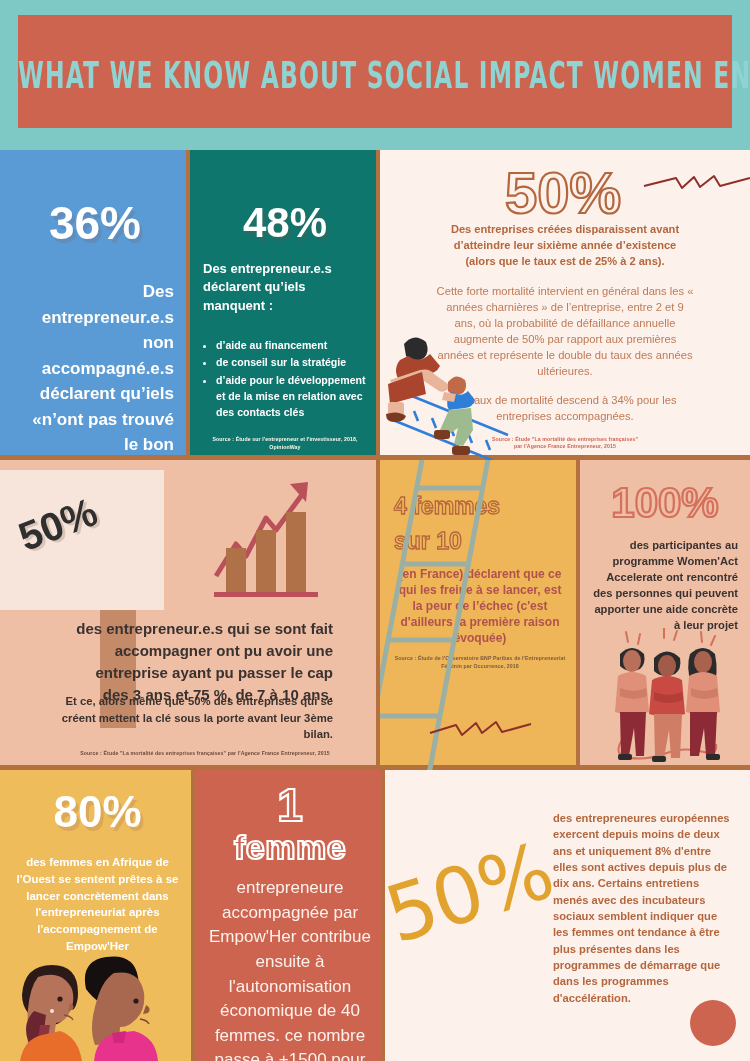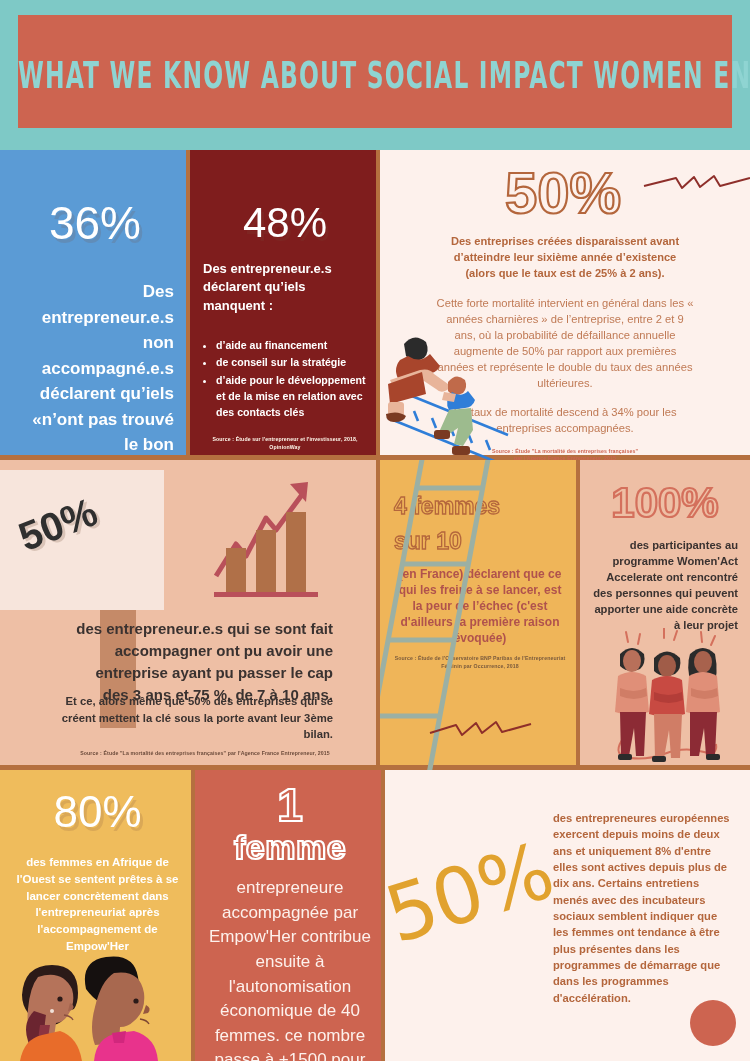--- a/index.html
+++ b/index.html
@@ -40,40 +40,40 @@
     transform-origin: center top;
     white-space: nowrap;
   }
 
   
   .panel { position: absolute; overflow: hidden; }
 
   
   #p-36   { left: 0;   top: 150px; width: 190px; height: 310px; background: #5b9bd5; }
   #p-48   { left: 190px; top: 150px; width: 190px; height: 310px; background: #efb košu; }
-  #p-48   { background: #7f1d1d; }
+  #p-48   { background: #0f766e; }
   #p-50a  { left: 380px; top: 150px; width: 370px; height: 310px; background: #fdf1ec; }
 
   
   #p-50b  { left: 0;   top: 460px; width: 380px; height: 310px; background: #eebfa5; }
   #p-4f   { left: 380px; top: 460px; width: 200px; height: 310px; background: #efb559; }
   #p-100  { left: 580px; top: 460px; width: 170px; height: 310px; background: #eebfa5; }
 
   
   #p-80   { left: 0;   top: 770px; width: 195px; height: 291px; background: #efbc5c; }
   #p-1f   { left: 195px; top: 770px; width: 190px; height: 291px; background: #cd6450; }
   #p-50c  { left: 385px; top: 770px; width: 365px; height: 291px; background: #fdf1ec; }
 
   .brdr-r { box-shadow: inset -4px 0 0 0 #b5703f; }
   .brdr-b { box-shadow: inset 0 -5px 0 0 #b5703f; }
   .brdr-rb { box-shadow: inset -4px 0 0 0 #b5703f, inset 0 -5px 0 0 #b5703f; }
 
   
   .bignum {
-    font-weight: 400;
+    font-weight: 700;
     line-height: 1;
     text-align: center;
   }
   .shadowed { text-shadow: 3px 4px 0 rgba(120,80,60,0.18); }
 
   .body-txt { line-height: 1.32; }
 
   
   #p-36 .bignum { font-size: 46px; color: #fff; margin-top: 50px; }
   #p-36 .body-txt {
@@ -97,21 +97,21 @@
   #p-48 .src { margin: 16px 20px 0; color: #fff9ec; }
 
   
   .outline-num {
     font-weight: 800; line-height: 1;
     color: transparent;
     -webkit-text-stroke: 2.2px #b4663c;
   }
   #p-50a .outline-num { font-size: 58px; text-align: center; margin: 14px 0 0 -4px; }
   #p-50a .bold-txt {
-    margin: 12px 60px 0; color: #b4663c; font-size: 11.1px;
+    margin: 0 60px 0; color: #b4663c; font-size: 11.1px;
     font-weight: 700; text-align: center; line-height: 1.42;
   }
   #p-50a .reg-txt {
     margin: 15px 56px 0; color: #c07a55; font-size: 11.2px;
     font-weight: 400; text-align: center; line-height: 1.42;
   }
   #p-50a .reg-txt2 {
     margin: 13px 56px 0; color: #c07a55; font-size: 11.2px;
     font-weight: 400; text-align: center; line-height: 1.42;
   }

